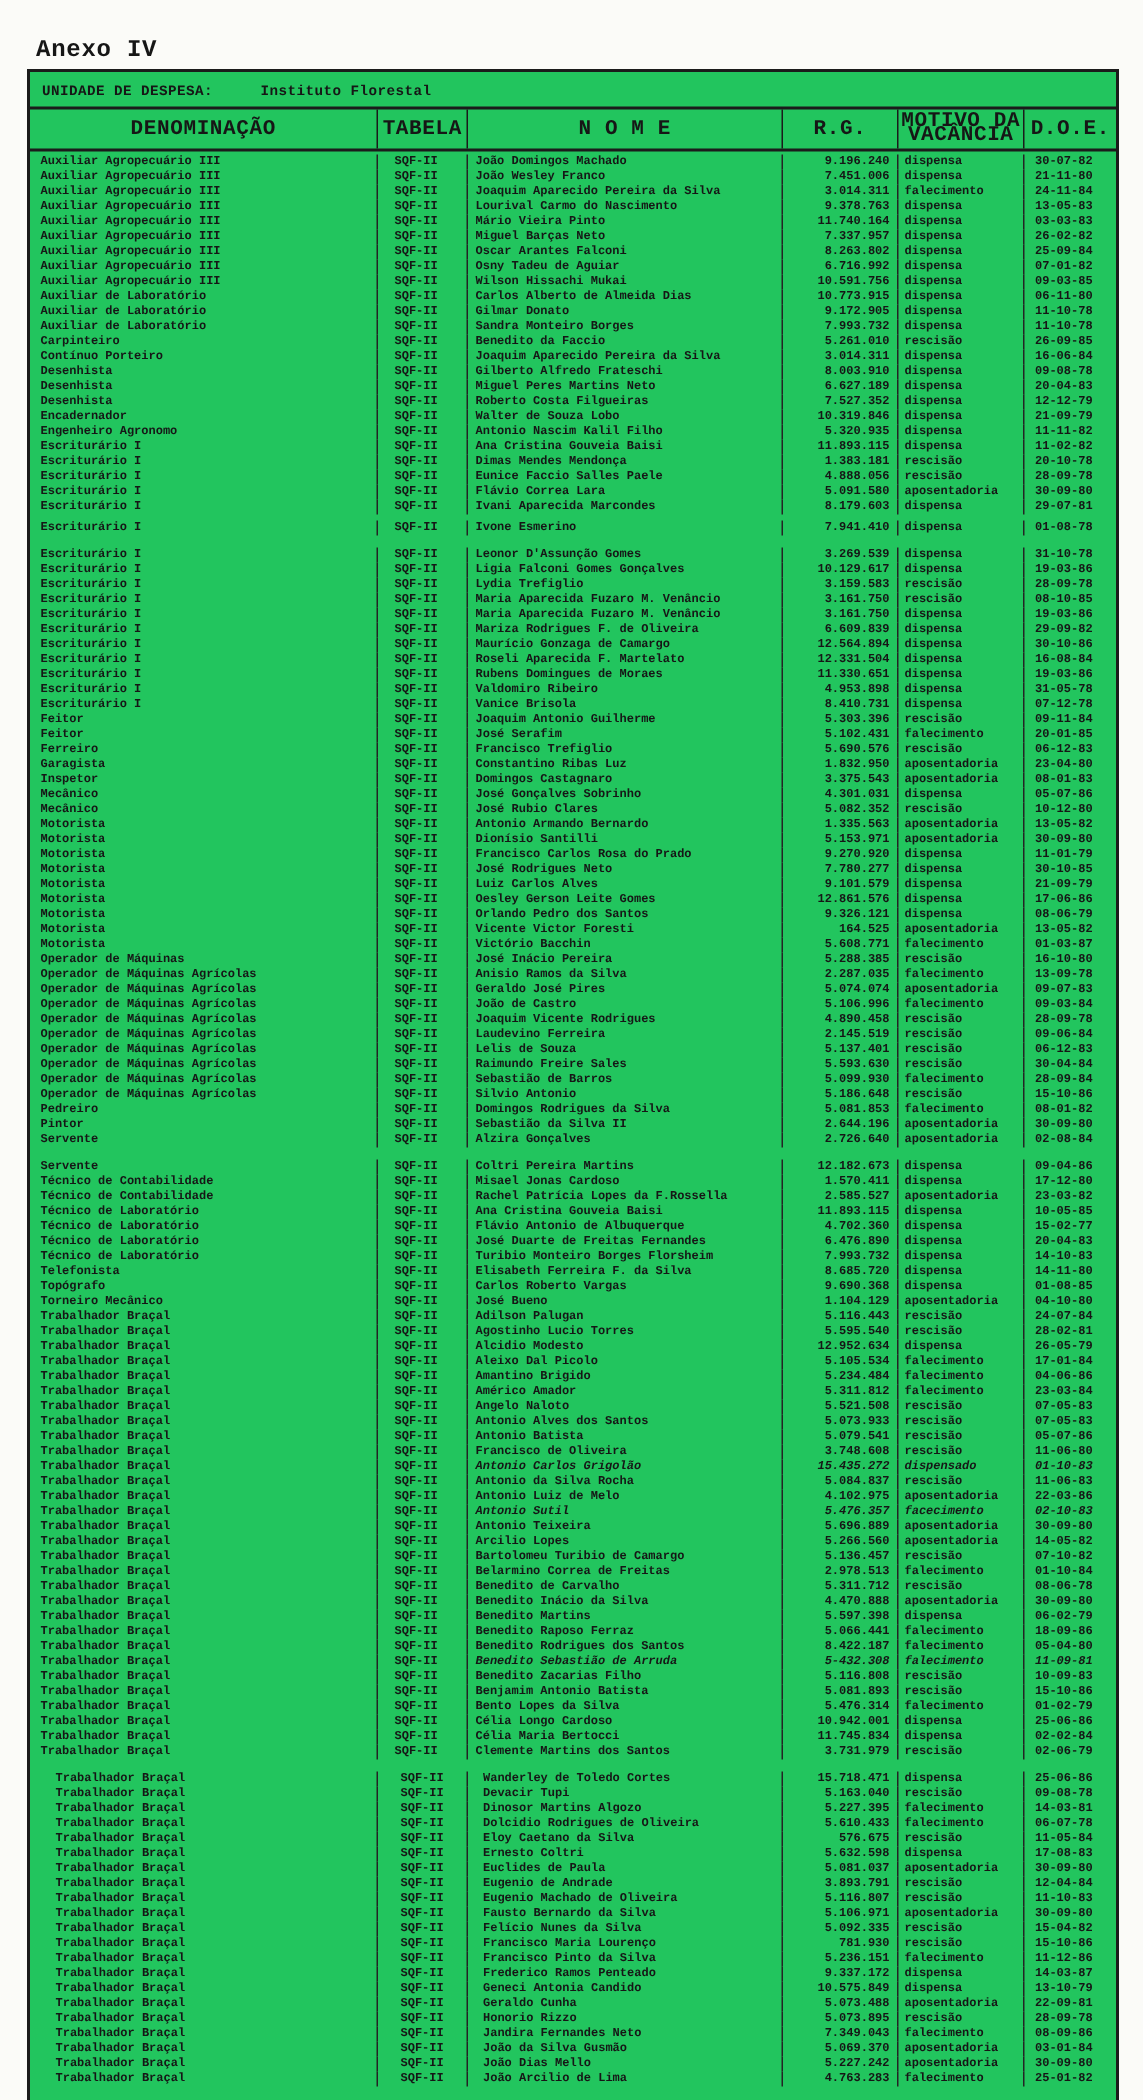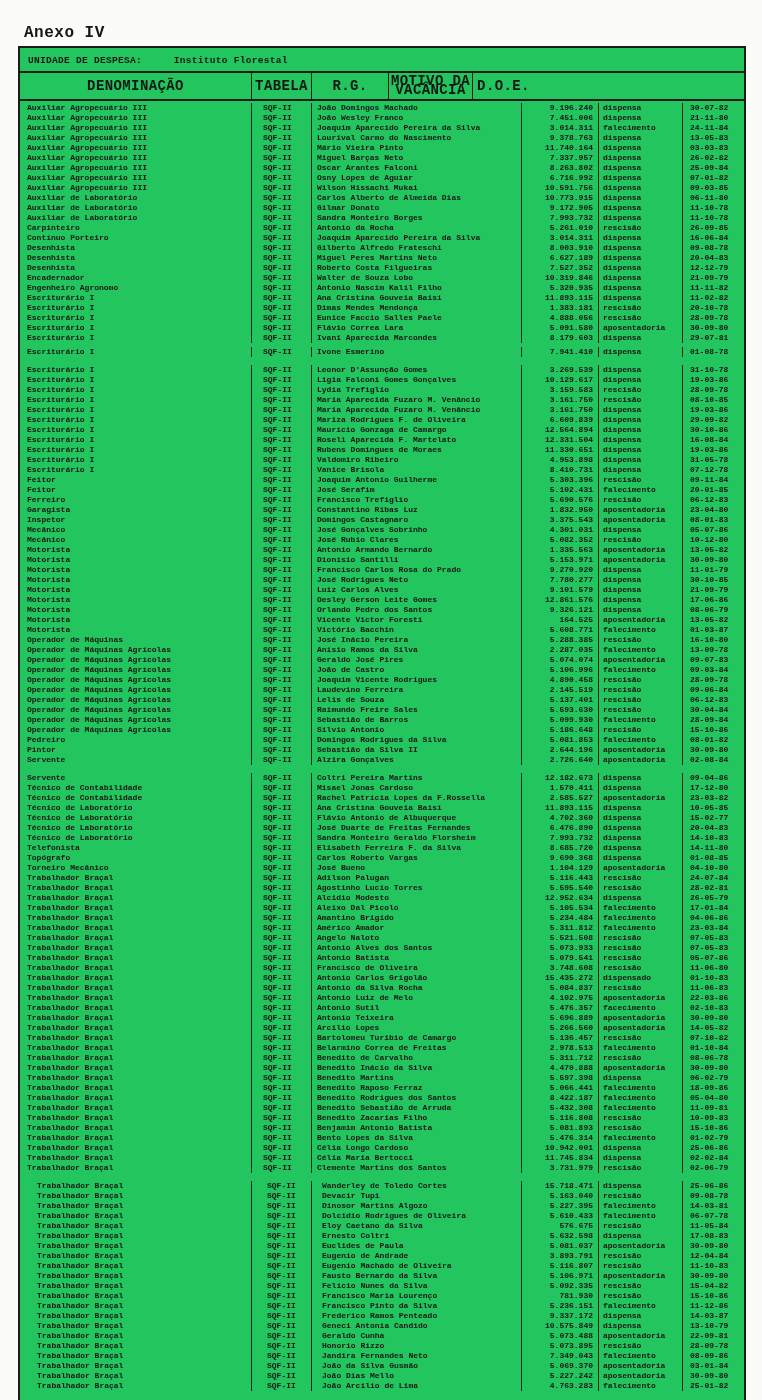--- a/index.html
+++ b/index.html
@@ -45,38 +45,39 @@
   .block.gap-small{margin-top:4px;}
   .block.gap-large{margin-top:8px;}
   .tr{display:flex;height:10px;line-height:10px;font-size:8px;font-weight:bold;white-space:nowrap;}
   .td{box-sizing:border-box;overflow:hidden;}
   .td.c1{padding-left:7px;border-right:1px solid #242424;}
   .td.c2{padding-left:11px;border-right:1px solid #242424;}
   .td.c3{padding-left:5px;border-right:1px solid #242424;}
   .td.c4{text-align:right;padding-right:5px;border-right:1px solid #242424;}
   .td.c5{padding-left:4px;border-right:1px solid #242424;}
   .td.c6{padding-left:7px;}
-  .tr.it .c3,.tr.it .c4,.tr.it .c5,.tr.it .c6{}
+  .tr.it .c3,.tr.it .c4,.tr.it .c5,.tr.it .c6{font-style:italic;}
   .block.indent .td.c1{padding-left:17px;}
   .block.indent .td.c2{padding-left:15px;}
   .block.indent .td.c3{padding-left:10px;}
 </style>
 </head>
 <body>
 
 <div class="annex">Anexo IV</div>
 
 <div class="table">
   <div class="unit-band">
     <span class="unit-label">UNIDADE DE DESPESA:</span>
     <span class="unit-value">Instituto Florestal</span>
   </div>
   <div class="head-band">
     <span class="th c1">DENOMINAÇÃO</span>
     <span class="th c2">TABELA</span>
+    <span class="th c3">N O M E</span>
     <span class="th c4">R.G.</span>
     <span class="th c5">MOTIVO DA VACÂNCIA</span>
     <span class="th c6">D.O.E.</span>
   </div>
   <div class="tbody">
       <div class="block gap-none">
         <div class="tr">
           <span class="td c1">Auxiliar Agropecuário III</span>
           <span class="td c2">SQF-II</span>
           <span class="td c3">João Domingos Machado</span>
@@ -128,21 +129,21 @@
           <span class="td c1">Auxiliar Agropecuário III</span>
           <span class="td c2">SQF-II</span>
           <span class="td c3">Oscar Arantes Falconi</span>
           <span class="td c4">8.263.802</span>
           <span class="td c5">dispensa</span>
           <span class="td c6">25-09-84</span>
         </div>
         <div class="tr">
           <span class="td c1">Auxiliar Agropecuário III</span>
           <span class="td c2">SQF-II</span>
-          <span class="td c3">Osny Lopes de Aguiar</span>
+          <span class="td c3">Osny Tadeu de Aguiar</span>
           <span class="td c4">6.716.992</span>
           <span class="td c5">dispensa</span>
           <span class="td c6">07-01-82</span>
         </div>
         <div class="tr">
           <span class="td c1">Auxiliar Agropecuário III</span>
           <span class="td c2">SQF-II</span>
           <span class="td c3">Wilson Hissachi Mukai</span>
           <span class="td c4">10.591.756</span>
           <span class="td c5">dispensa</span>
@@ -168,21 +169,21 @@
           <span class="td c1">Auxiliar de Laboratório</span>
           <span class="td c2">SQF-II</span>
           <span class="td c3">Sandra Monteiro Borges</span>
           <span class="td c4">7.993.732</span>
           <span class="td c5">dispensa</span>
           <span class="td c6">11-10-78</span>
         </div>
         <div class="tr">
           <span class="td c1">Carpinteiro</span>
           <span class="td c2">SQF-II</span>
-          <span class="td c3">Antonio da Rocha</span>
+          <span class="td c3">Benedito da Faccio</span>
           <span class="td c4">5.261.010</span>
           <span class="td c5">rescisão</span>
           <span class="td c6">26-09-85</span>
         </div>
         <div class="tr">
           <span class="td c1">Contínuo Porteiro</span>
           <span class="td c2">SQF-II</span>
           <span class="td c3">Joaquim Aparecido Pereira da Silva</span>
           <span class="td c4">3.014.311</span>
           <span class="td c5">dispensa</span>
@@ -646,21 +647,21 @@
           <span class="td c1">Técnico de Laboratório</span>
           <span class="td c2">SQF-II</span>
           <span class="td c3">José Duarte de Freitas Fernandes</span>
           <span class="td c4">6.476.890</span>
           <span class="td c5">dispensa</span>
           <span class="td c6">20-04-83</span>
         </div>
         <div class="tr">
           <span class="td c1">Técnico de Laboratório</span>
           <span class="td c2">SQF-II</span>
-          <span class="td c3">Sandra Monteiro Geraldo Florsheim</span>
+          <span class="td c3">Turibio Monteiro Borges Florsheim</span>
           <span class="td c4">7.993.732</span>
           <span class="td c5">dispensa</span>
           <span class="td c6">14-10-83</span>
         </div>
         <div class="tr">
           <span class="td c1">Telefonista</span>
           <span class="td c2">SQF-II</span>
           <span class="td c3">Elisabeth Ferreira F. da Silva</span>
           <span class="td c4">8.685.720</span>
           <span class="td c5">dispensa</span>

